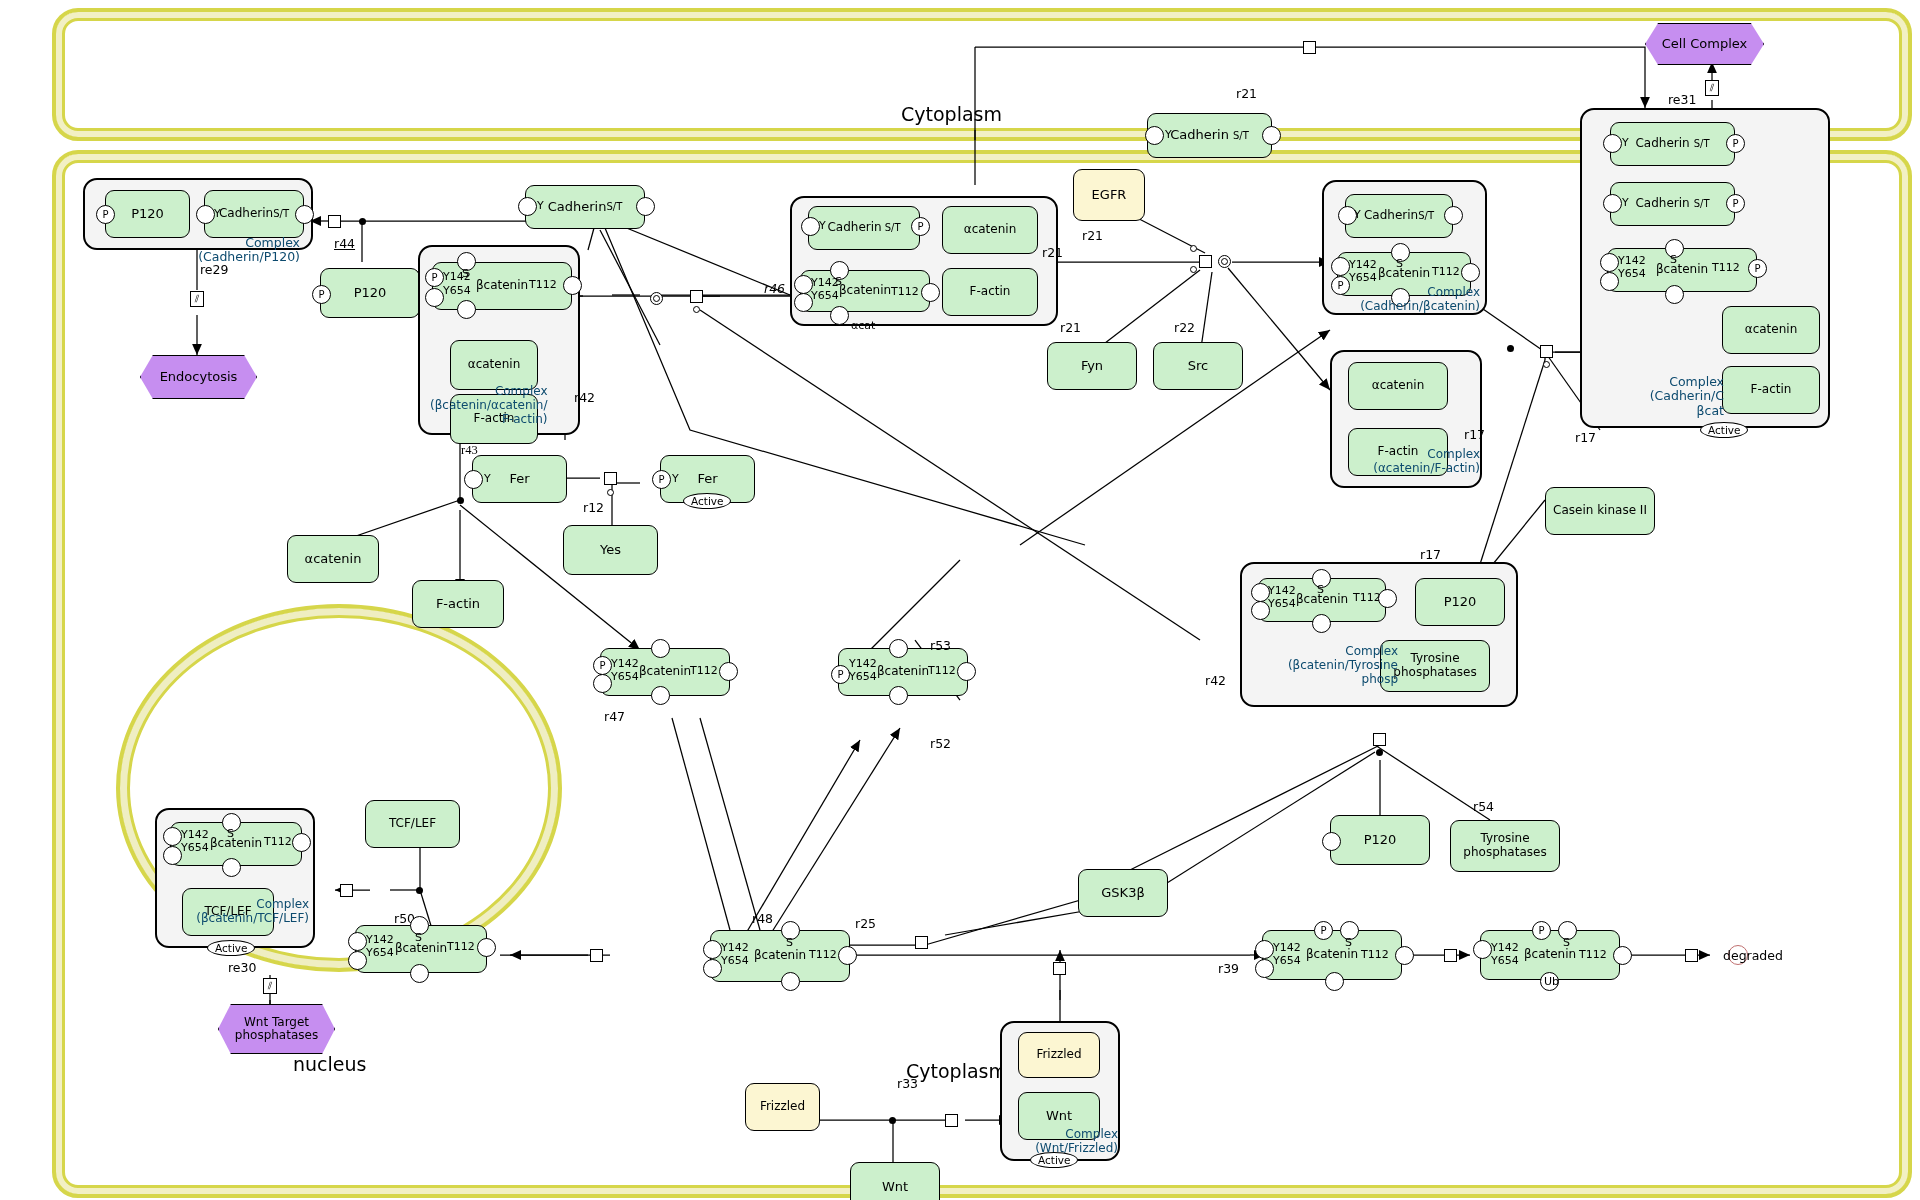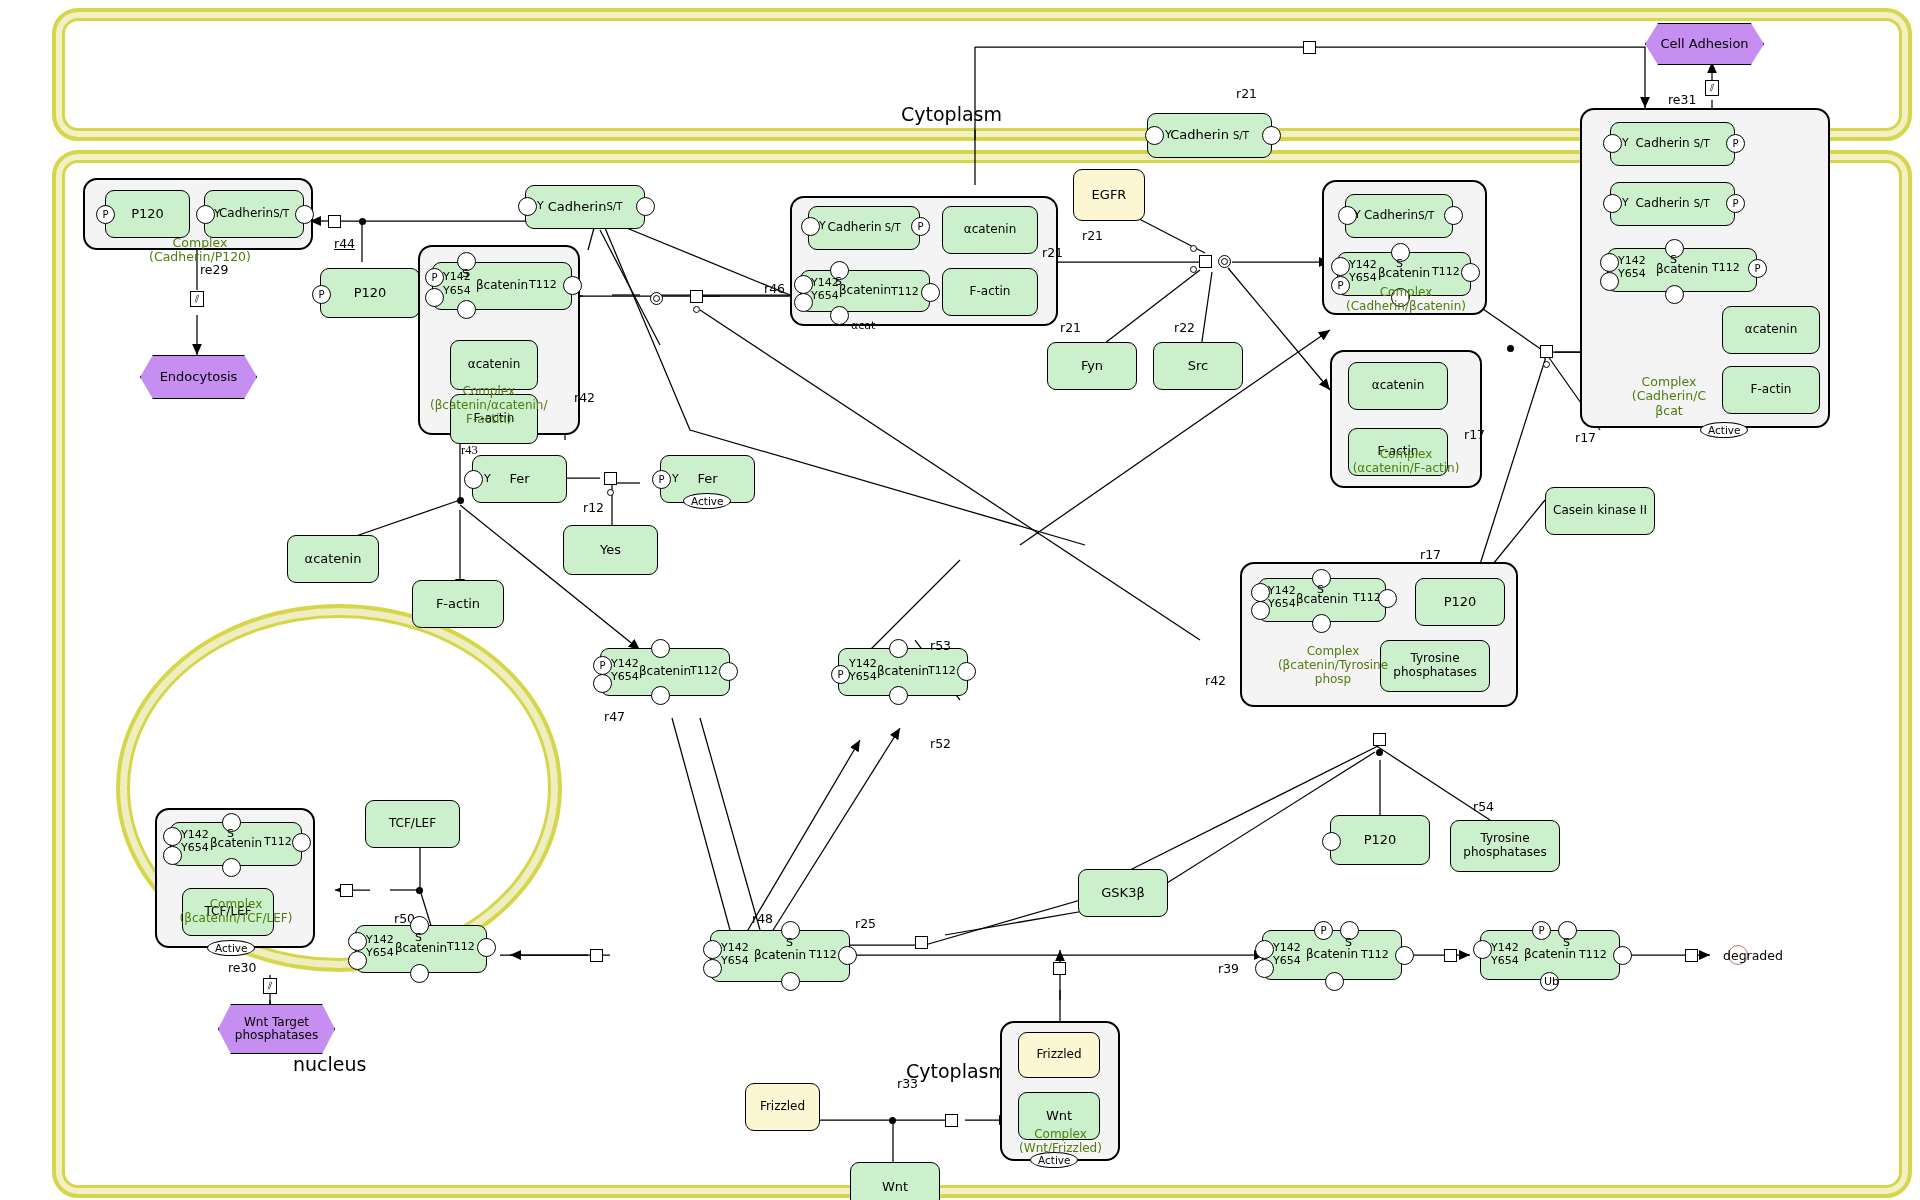--- a/index.html
+++ b/index.html
@@ -20,21 +20,21 @@
   
   .mm{position:absolute;background:#ccf0cc;border:1.3px solid #000;
       border-radius:9px;display:flex;align-items:center;justify-content:center;
       font-size:13px;text-align:center;line-height:1.15;box-sizing:border-box;}
   .mm.small{font-size:12px;}
   .mm.yellowish{background:#fcf6d2;}
 
   
   .cx{position:absolute;background:#f4f4f4;border:2.6px solid #000;
       border-radius:14px;box-sizing:border-box;}
-  .cx-label{position:absolute;font-size:12.5px;line-height:1.15;text-align:center;color:#4d7c0f;}
+  .cx-label{position:absolute;font-size:12.5px;line-height:1.15;text-align:right;color:#0c4a6e;}
 
   
   .pheno{position:absolute;background:#c68ef0;border:1.3px solid #000;
       display:flex;align-items:center;justify-content:center;
       font-size:13px;text-align:center;line-height:1.15;
       clip-path:polygon(11% 0,89% 0,100% 50%,89% 100%,11% 100%,0 50%);}
 
   
   .sv{position:absolute;width:19px;height:19px;border-radius:50%;
       background:#fff;border:1.3px solid #000;box-sizing:border-box;
@@ -185,21 +185,21 @@
     <span>Cadherin</span>
     <span class="uoi-sup" style="margin-left:4px;">S/T</span>
   </div>
   <div class="sv" style="left:1145px;top:126px;"></div>
   <div class="uoi" style="left:1165px;top:129px;">Y</div>
   <div class="sv" style="left:1262px;top:126px;"></div>
   <div class="rlabel" style="left:1236px;top:86px;">r21</div>
   <div class="proc" style="left:1303px;top:41px;"></div>
 
   <div class="pheno" style="left:1645px;top:23px;width:117px;height:40px;">
-    <span>Cell Adhesion</span>
+    <span>Cell Complex</span>
   </div>
   <div class="rlabel" style="left:1668px;top:92px;">re31</div>
   <div class="srcsink" style="left:1705px;top:80px;">⫽</div>
 
   <div class="cx" style="left:83px;top:178px;width:230px;height:72px;"></div>
   <div class="mm" style="left:105px;top:190px;width:85px;height:48px;">
     <span>P120</span>
   </div>
   <div class="sv" style="left:96px;top:205px;">
       <span>P</span>
@@ -262,21 +262,21 @@
   <div class="cx-label" style="left:430px;top:385px;white-space:pre;font-size:12px;">Complex
 (βcatenin/αcatenin/
 F-actin)</div>
 
   <div class="rlabel" style="left:574px;top:390px;">r42</div>
   <div class="rlabel" style="left:461px;top:443px;font-family:Liberation Serif, serif;">r43</div>
   <div class="dot" style="left:457px;top:497px;"></div>
   <div class="assoc" style="left:650px;top:292px;"></div>
   <div class="proc" style="left:690px;top:290px;"></div>
   <div class="opencircle" style="left:693px;top:306px;"></div>
-  <div class="rlabel" style="left:764px;top:281px;">r46</div>
+  <div class="rlabel" style="left:764px;top:281px;font-style:italic;">r46</div>
 
   <div class="mm" style="left:287px;top:535px;width:92px;height:48px;">
     <span>αcatenin</span>
   </div>
   <div class="mm" style="left:412px;top:580px;width:92px;height:48px;">
     <span>F-actin</span>
   </div>
 
   <div class="mm" style="left:472px;top:455px;width:95px;height:48px;">
     <span>Fer</span>

